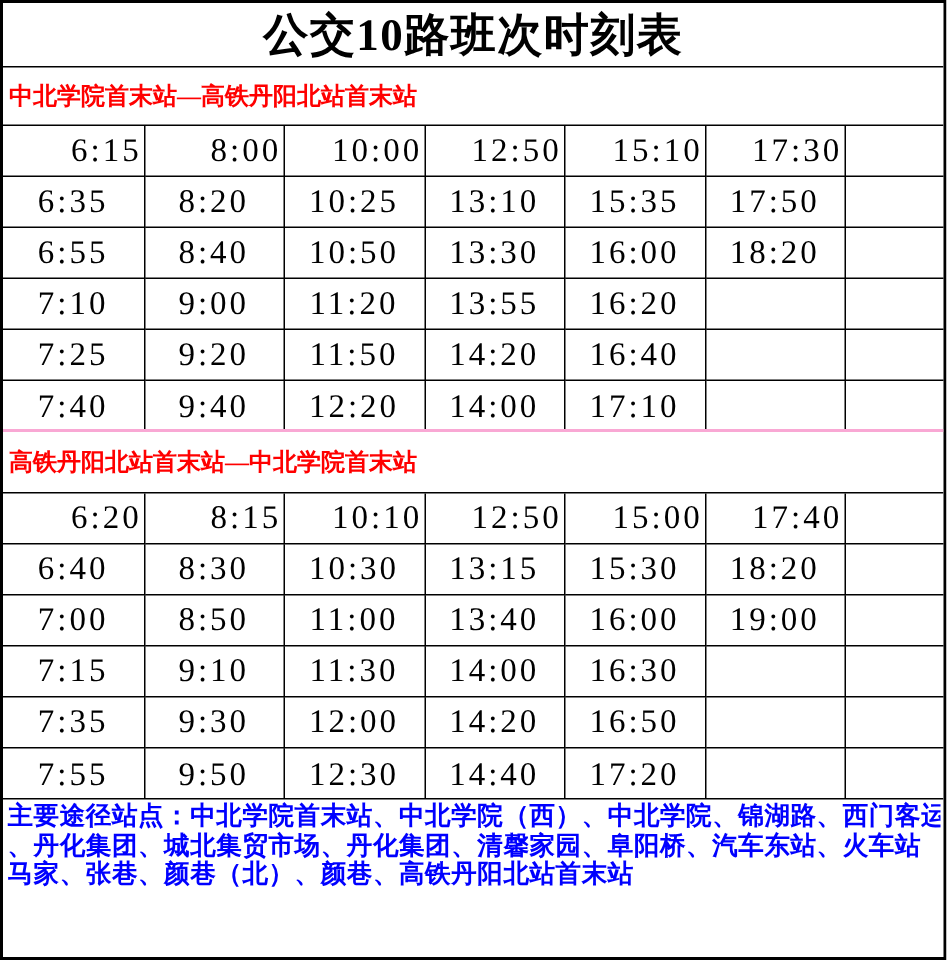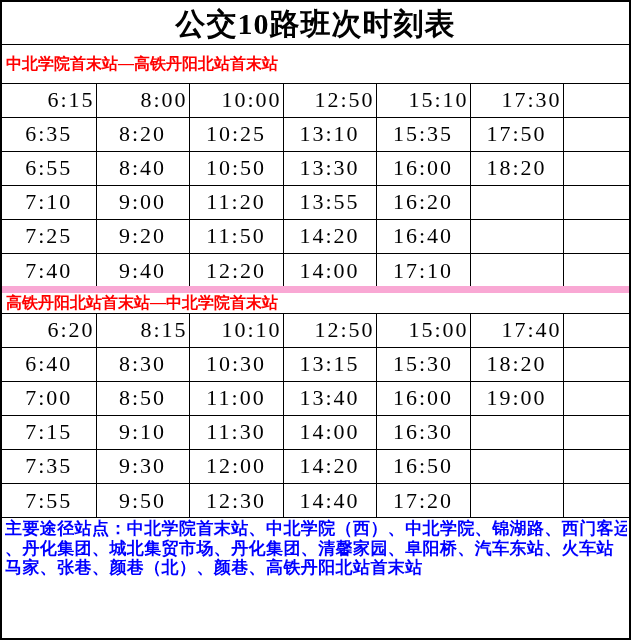--- a/index.html
+++ b/index.html
@@ -22,21 +22,21 @@
   .direction {
     box-sizing: border-box;
     border-bottom: 1px solid #000;
     padding-left: 4px;
     font-weight: bold; font-size: 16px;
     color: var(--red, #FF0000);
     white-space: nowrap; overflow: hidden;
     display: flex; align-items: center;
   }
   .direction.first  { height: 39px; }
-  .direction.second { height: 28px; border-top: 7px solid #f9a8d4; margin-top: -1px; }
+  .direction.second { height: 43px; border-top: 2px solid #f9a8d4; margin-top: -1px; }
   table.times {
     width: 100%; height: 203px;
     border-collapse: collapse; table-layout: fixed;
   }
   table.times td {
     border: 1px solid #000;
     text-align: center; vertical-align: middle;
     font-family: "Liberation Serif", serif;
     font-size: 22px; color: #000;
     letter-spacing: 2px;

